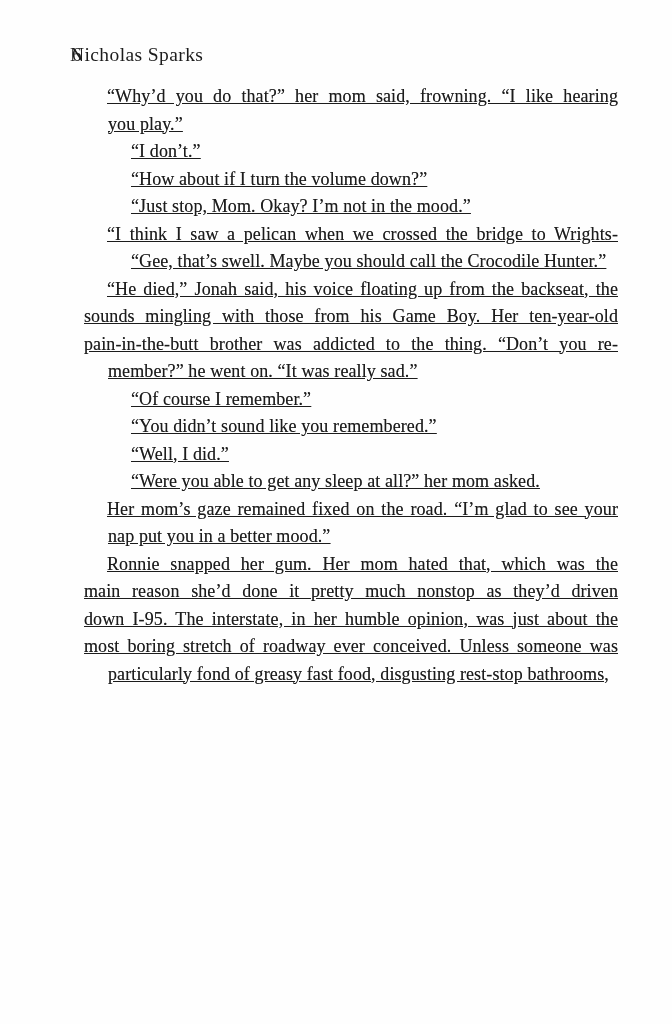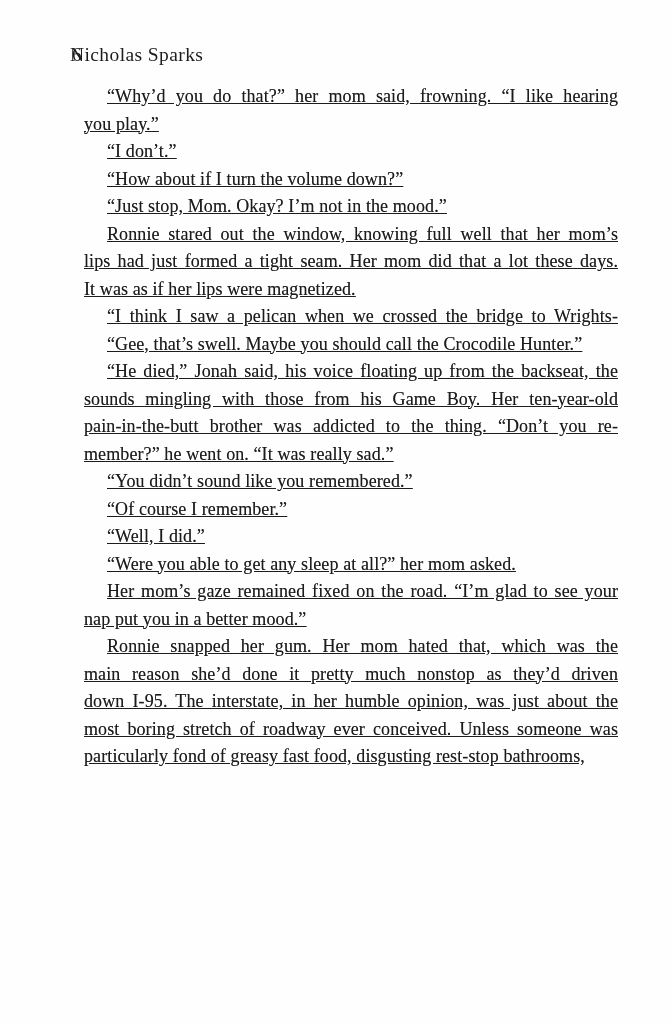--- a/index.html
+++ b/index.html
@@ -46,20 +46,21 @@
     text-shadow: 0 0 0.5px rgba(30,30,30,0.55);
     text-decoration: underline;
   }
   .paragraph { margin: 0; }
   .line {
     text-align: justify;
     text-align-last: justify;
   }
   .line.last {
     text-align-last: left;
+    margin-left: 24px;
   }
   .line.first {
     padding-left: 23px;
   }
   .italic { font-style: italic; }
 </style>
 </head>
 <body>
 
 <div class="page" style="background: rgb(254, 254, 254); color: rgb(28, 28, 28);">
@@ -75,41 +76,36 @@
       <div class="paragraph">
         <div class="line first last"><span>“I don’t.”</span></div>
       </div>
       <div class="paragraph">
         <div class="line first last"><span>“How about if I turn the volume down?”</span></div>
       </div>
       <div class="paragraph">
         <div class="line first last"><span>“Just stop, Mom. Okay? I’m not in the mood.”</span></div>
       </div>
       <div class="paragraph">
-        <div class="line first"><span>Ronnie stared out the window, knowing full well that her mom’s</span></div>
-        <div class="line"><span>lips had just formed a tight seam. Her mom did that a lot these days.</span></div>
-        <div class="line last"><span>It was as if her lips were magnetized.</span></div>
-      </div>
-      <div class="paragraph">
         <div class="line first"><span>“I think I saw a pelican when we crossed the bridge to Wrights-</span></div>
       </div>
       <div class="paragraph">
         <div class="line first last"><span>“Gee, that’s swell. Maybe you should call the Crocodile Hunter.”</span></div>
       </div>
       <div class="paragraph">
         <div class="line first"><span>“He died,” Jonah said, his voice floating up from the backseat, the</span></div>
         <div class="line"><span>sounds mingling with those from his Game Boy. Her ten-year-old</span></div>
         <div class="line"><span>pain-in-the-butt brother was addicted to the thing. “Don’t you re-</span></div>
         <div class="line last"><span>member?” he went on. “It was really sad.”</span></div>
       </div>
       <div class="paragraph">
-        <div class="line first last"><span>“You didn’t sound like you remembered.”</span></div>
+        <div class="line first last"><span>“Of course I remember.”</span></div>
       </div>
       <div class="paragraph">
-        <div class="line first last"><span>“Of course I remember.”</span></div>
+        <div class="line first last"><span>“You didn’t sound like you remembered.”</span></div>
       </div>
       <div class="paragraph">
         <div class="line first last"><span>“Well, I did.”</span></div>
       </div>
       <div class="paragraph">
         <div class="line first last"><span>“Were you able to get any sleep at all?” her mom asked.</span></div>
       </div>
       <div class="paragraph">
         <div class="line first"><span>Her mom’s gaze remained fixed on the road. “I’m glad to see your</span></div>
         <div class="line last"><span>nap put you in a better mood.”</span></div>

